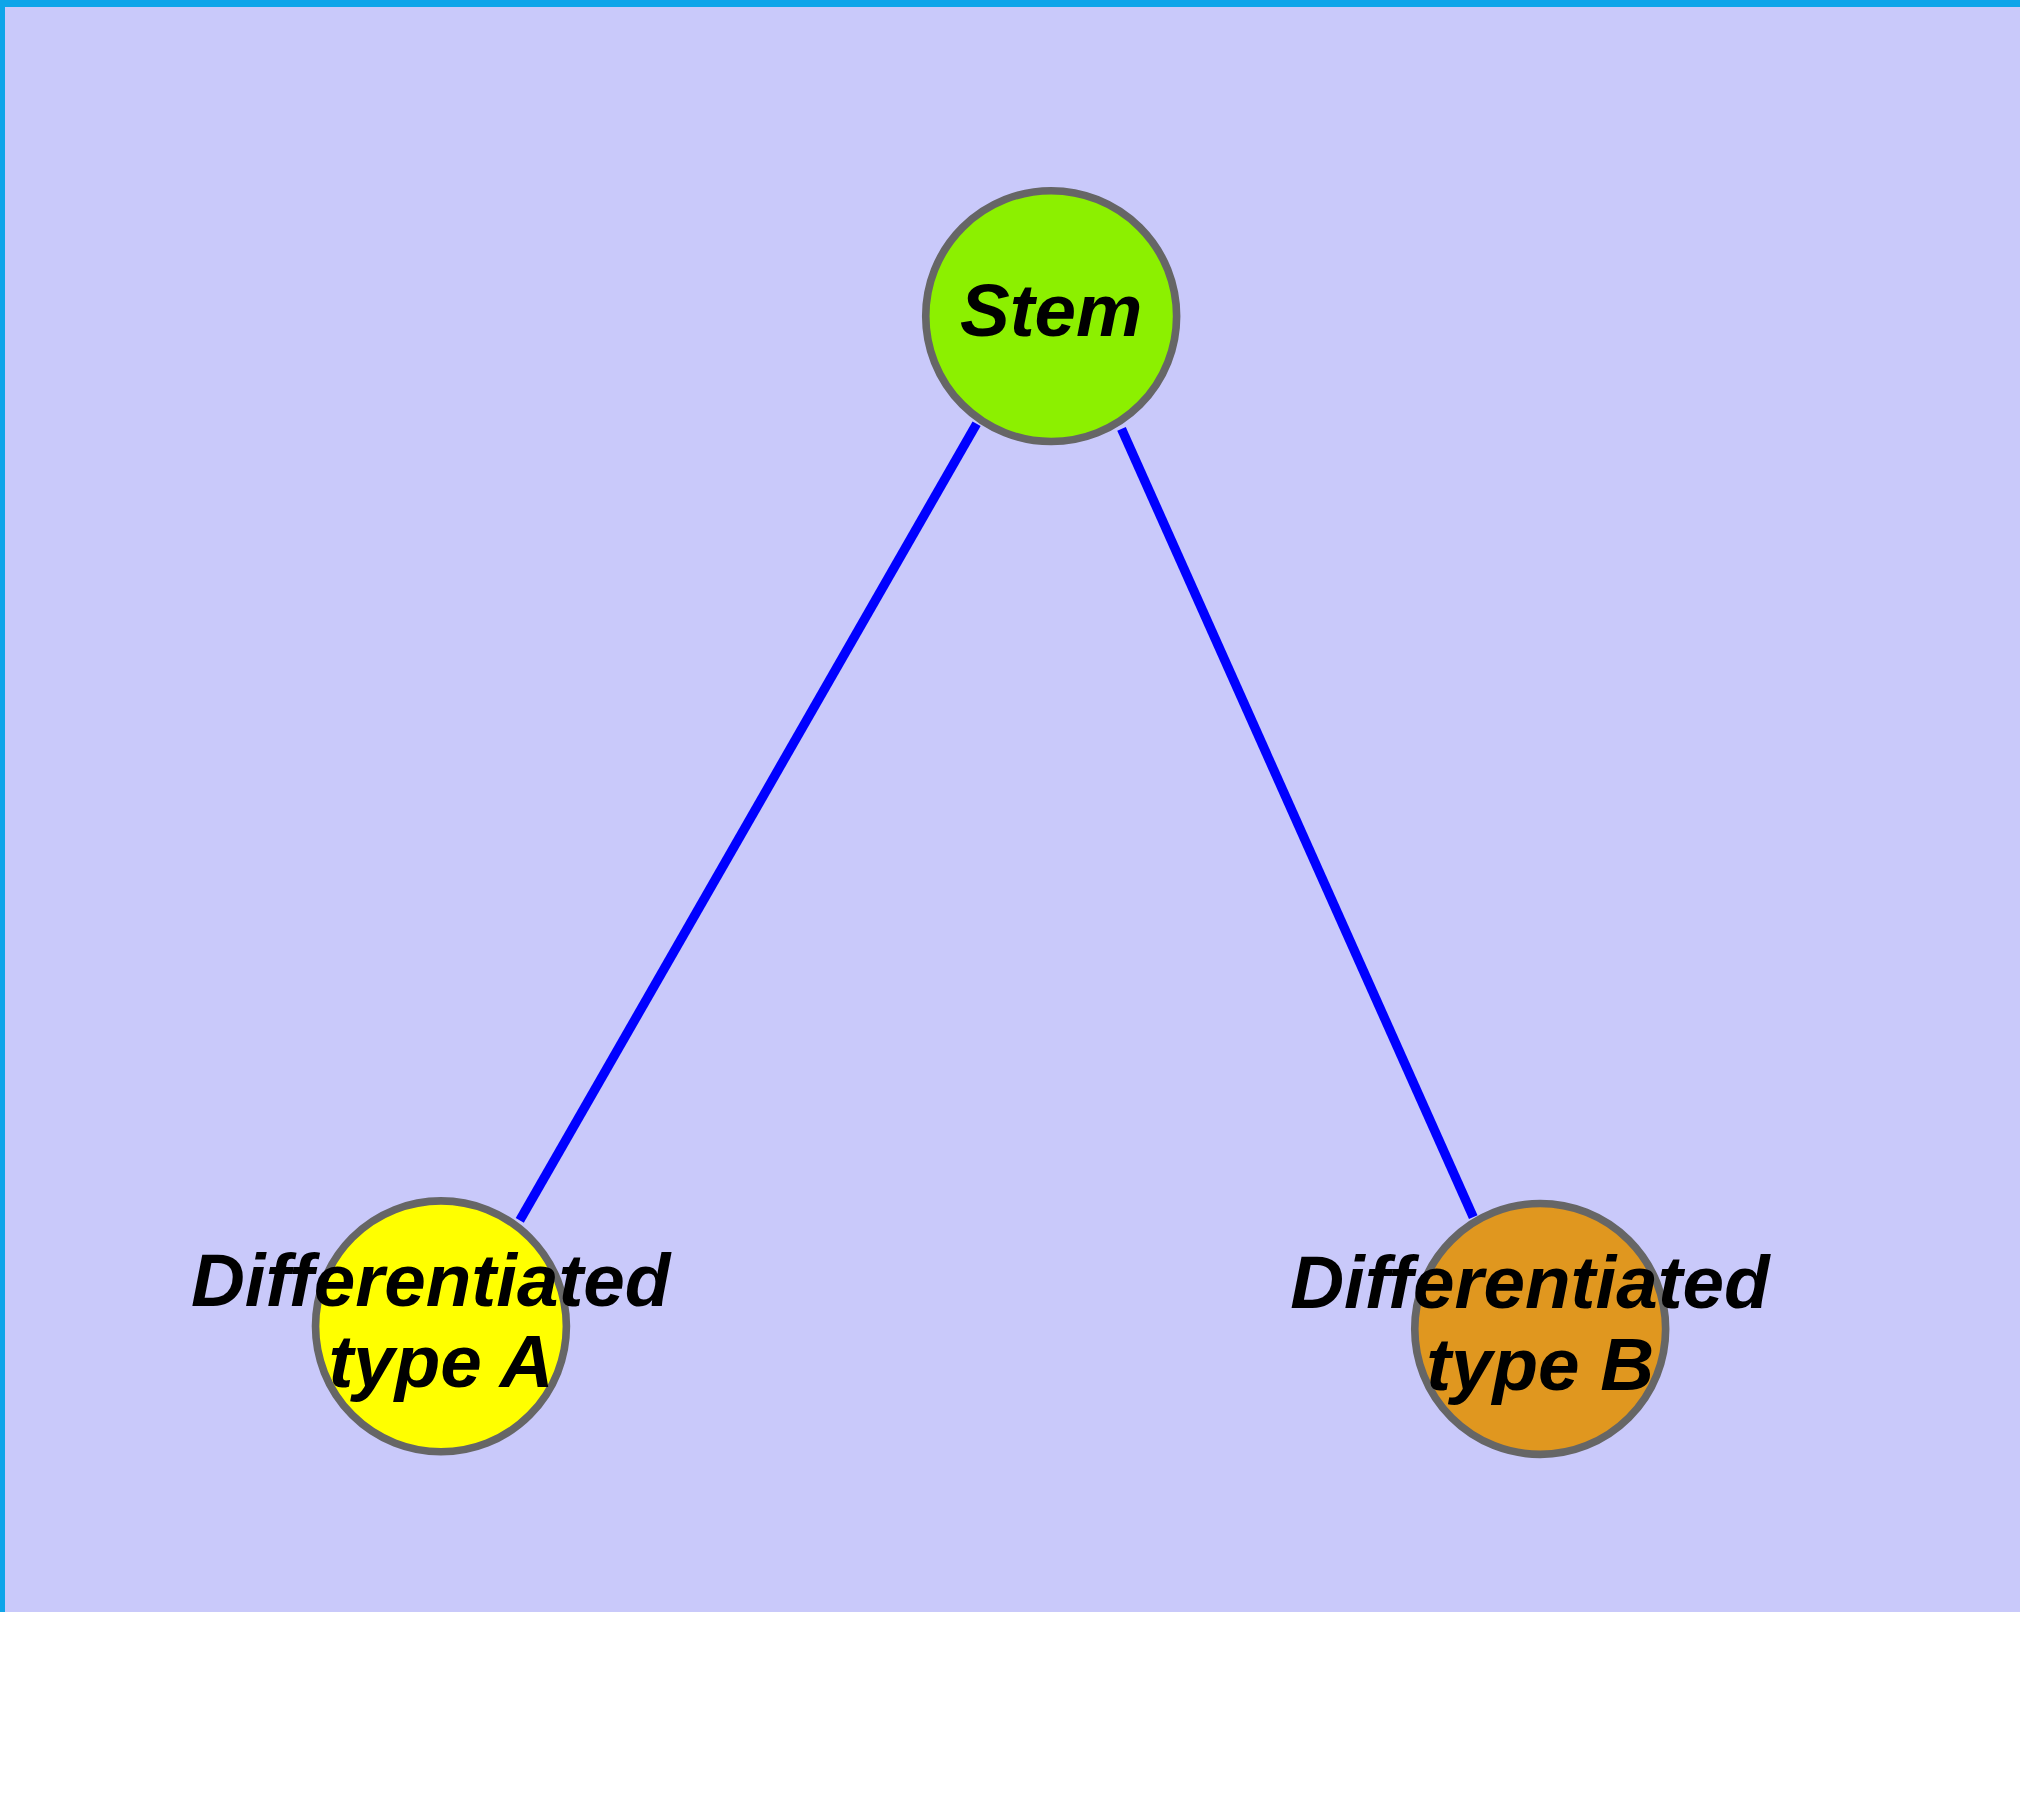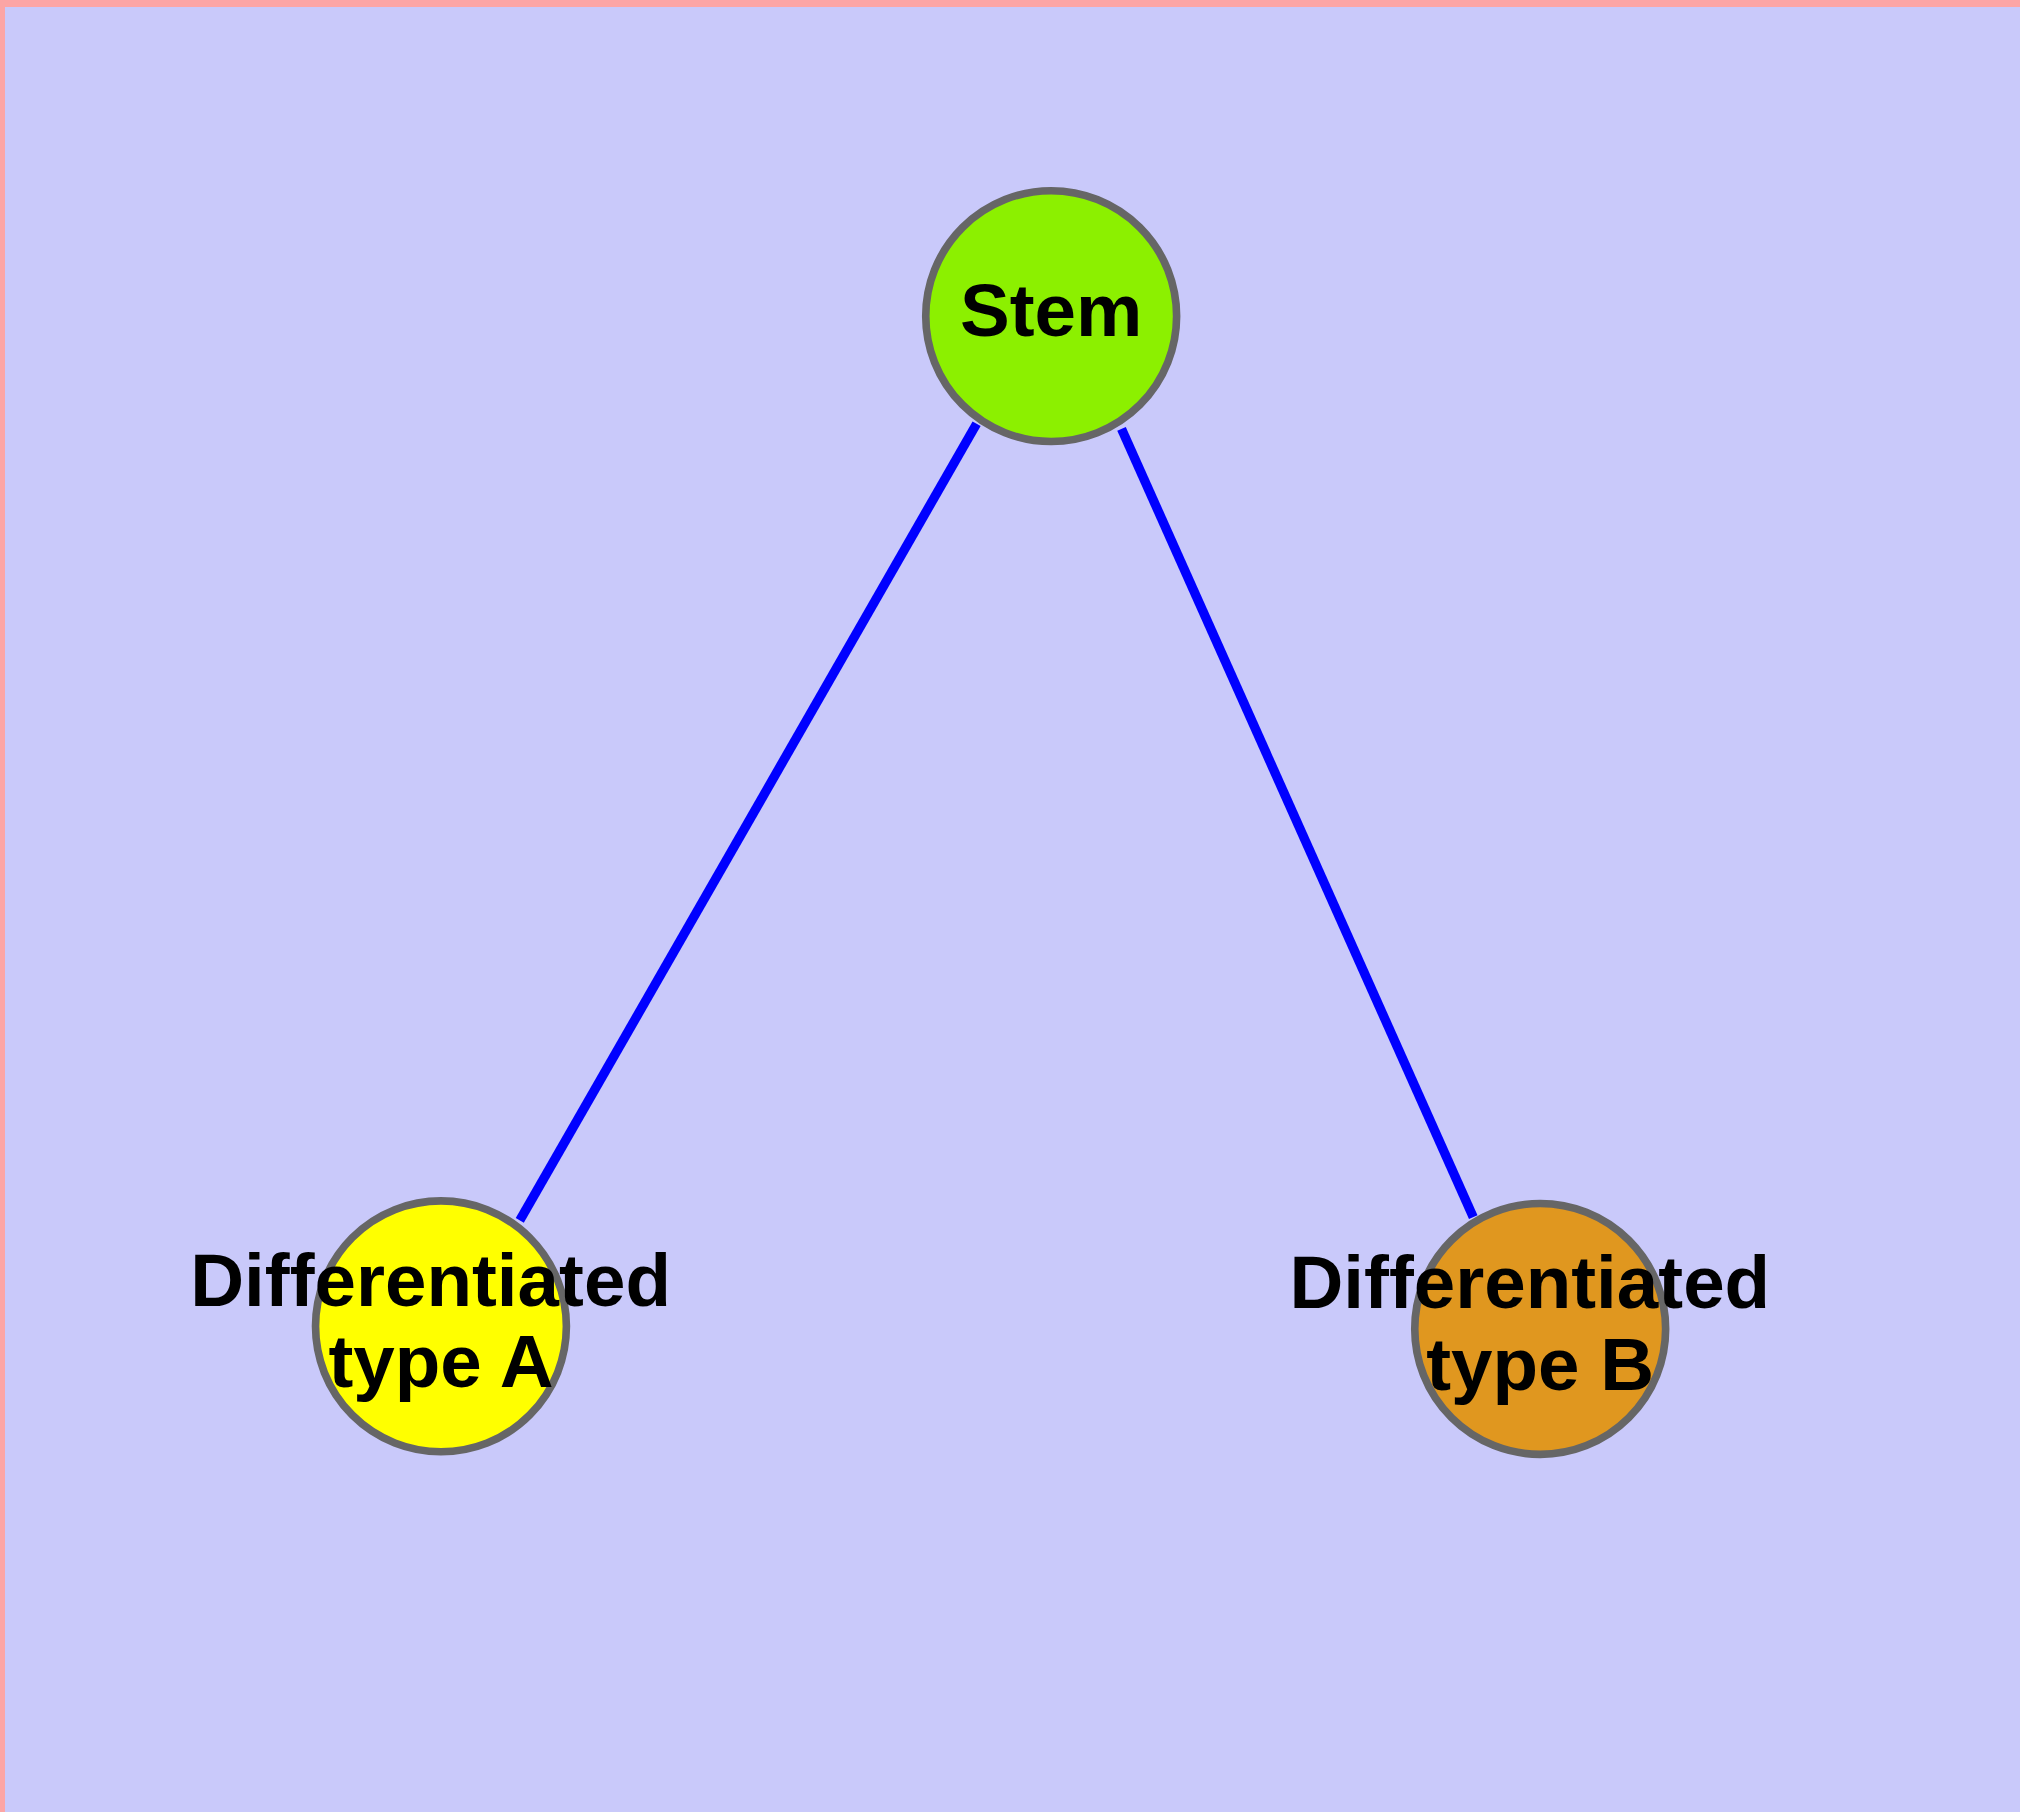--- a/index.html
+++ b/index.html
@@ -7,23 +7,24 @@
     margin: 0;
     padding: 0;
     background: #ffffff;
   }
   body {
     font-family: "Liberation Sans", sans-serif;
   }
   #stage {
     position: relative;
     width: 2021px;
-    height: 1812px;
-    background: #fca5a5;
+    height: 1612px;
+    background: #0ea5e9;
     overflow: hidden;
+    font-style: italic;
   }
   #canvas-bg {
     position: absolute;
     left: 5.1px;
     top: 6.8px;
     width: 2015px;
     height: 1805px;
     background: #c9c9fa;
   }
   #graph-svg {

